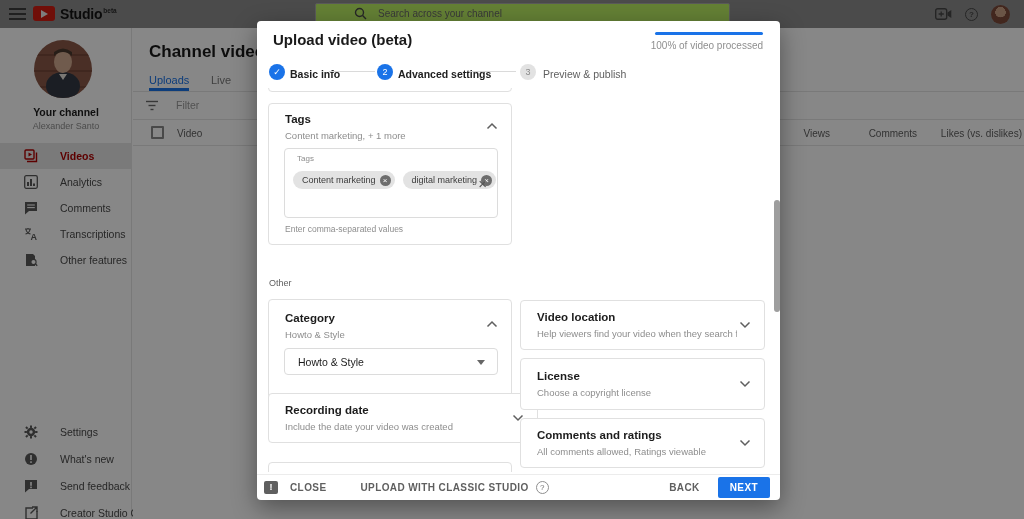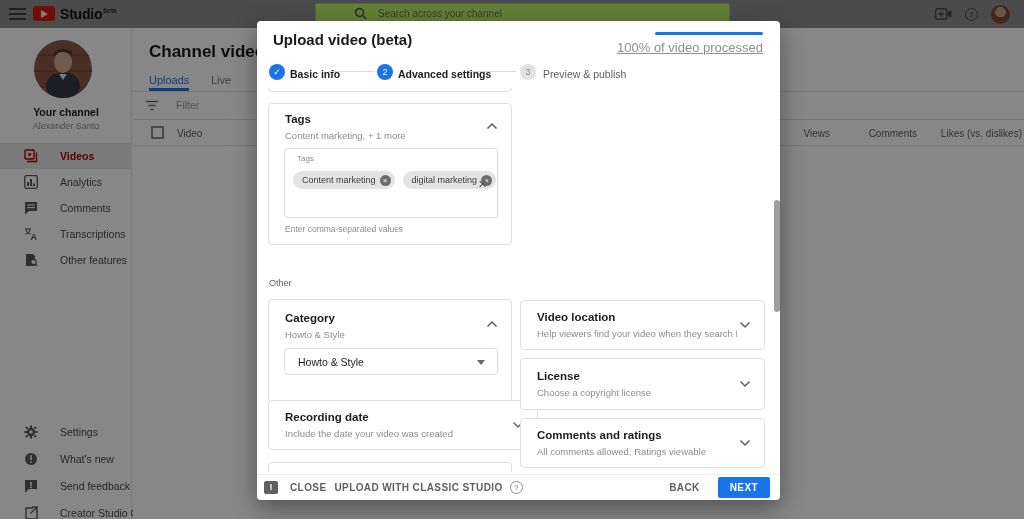--- a/index.html
+++ b/index.html
@@ -57,21 +57,21 @@
   .th-likes { position:absolute; right:2px; top:8px; cursor:pointer; }
 
   
   .overlay { position:absolute; inset:0; background:rgba(0,0,0,0.47); z-index:5; }
 
   
   .modal { position:absolute; left:257px; top:21px; width:523px; height:479px; background:#fff; border-radius:4px; box-shadow:0 8px 24px rgba(0,0,0,0.4); z-index:10; }
   .m-title { position:absolute; left:16px; top:10px; font-size:15px; font-weight:bold; color:#1a1a1a; }
   .m-badge { position:absolute; left:115px; top:13px; height:17px; line-height:17px; padding:0 8px; background:#ececec; border-radius:2px; font-size:9.5px; color:#5f5f5f; }
   .m-progressbar { position:absolute; left:398px; top:11px; width:108px; height:3px; background:#1a73e8; border-radius:2px; }
-  .m-progresstext { position:absolute; right:17px; top:19px; font-size:13px; color:#8f8f8f;text-decoration:underline; }
+  .m-progresstext { position:absolute; right:17px; top:19px; font-size:10px; color:#8f8f8f; }
 
   .step-circle { position:absolute; top:43px; width:16px; height:16px; border-radius:50%; display:flex; align-items:center; justify-content:center; font-size:9px; color:#fff; cursor:pointer; }
   .step-done, .step-active { background:#1a73e8; }
   .step-upcoming { background:#e2e2e2; color:#8a8a8a; }
   .step-label { position:absolute; top:47px; font-size:10.5px; color:#212121; font-weight:bold; cursor:pointer; }
   .step-label.dim { color:#5f5f5f; font-weight:normal; }
   .step-line { position:absolute; top:50px; height:1px; background:#dadada; }
 
   .viewport { position:absolute; left:0; top:67px; width:523px; height:384px; overflow:hidden; }
   .card { position:absolute; background:#fff; border:1px solid #e0e0e0; border-radius:4px; }
@@ -91,21 +91,21 @@
   .select-box { position:absolute; left:15px; top:48px; width:214px; height:27px; border:1px solid #dcdcdc; border-radius:4px; cursor:pointer; }
   .select-val { position:absolute; left:13px; top:7px; font-size:10.5px; color:#1c1c1c; }
   .select-caret { position:absolute; right:12px; top:11px; width:0; height:0; border-left:4px solid transparent; border-right:4px solid transparent; border-top:5px solid #666; }
 
   .scrollthumb { position:absolute; right:0; top:112px; width:6px; height:112px; background:#9e9e9e; border-radius:3px; cursor:pointer; }
 
   .m-footer { position:absolute; left:0; top:453px; width:523px; height:26px; border-top:1px solid #ececec; display:flex; align-items:center; padding-left:7px; }
   .fb-icon { width:14px; height:13px; background:#5f5f5f; border-radius:2px; color:#fff; font-size:9px; font-weight:bold; text-align:center; line-height:13px; cursor:pointer; }
   .f-btn { font-size:10px; color:#5f5f5f; letter-spacing:0.4px; cursor:pointer; font-weight:bold; }
   .f-close { margin-left:12px; }
-  .f-classic { margin-left:8px; }
+  .f-classic { margin-left:34px; }
   .f-q { width:13px; height:13px; border:1px solid #8f8f8f; border-radius:50%; color:#6f6f6f; font-size:8px; display:flex; align-items:center; justify-content:center; margin-left:7px; cursor:pointer; }
   .f-back { margin-left:auto; }
   .f-next { margin:0 10px 0 18px; background:#1a73e8; color:#fff; font-size:10px; font-weight:bold; letter-spacing:0.4px; padding:5px 12px; border-radius:2px; border:none; cursor:pointer; font-family:"Liberation Sans",sans-serif; }
 </style>
 </head>
 <body>
 
 <div class="screen">
 
   <div class="topbar">
@@ -330,21 +330,21 @@
         <div class="c-sub" style="top:29px">Howto &amp; Style</div>
         <svg class="chev" style="top:20px" width="12" height="8" viewBox="0 0 12 8">
             <path d="M1.5 6.5 L6 2 L10.5 6.5" fill="none" stroke="#5f5f5f" stroke-width="1.5"></path>
           </svg>
         <div class="select-box">
           <span class="select-val">Howto &amp; Style</span>
           <span class="select-caret"></span>
         </div>
       </div>
 
-      <div class="card" style="left:11px;top:312px;width:270px;height:50px">
+      <div class="card" style="left:11px;top:305px;width:270px;height:50px">
         <div class="c-title" style="top:10px">Recording date</div>
         <div class="c-sub" style="top:27px">Include the date your video was created</div>
         <svg class="chev" style="top:20px" width="12" height="8" viewBox="0 0 12 8">
             <path d="M1.5 1.5 L6 6 L10.5 1.5" fill="none" stroke="#5f5f5f" stroke-width="1.5"></path>
           </svg>
       </div>
 
       <div class="card" style="left:11px;top:374px;width:244px;height:30px"></div>
 
       <div class="card" style="left:263px;top:212px;width:245px;height:50px">

